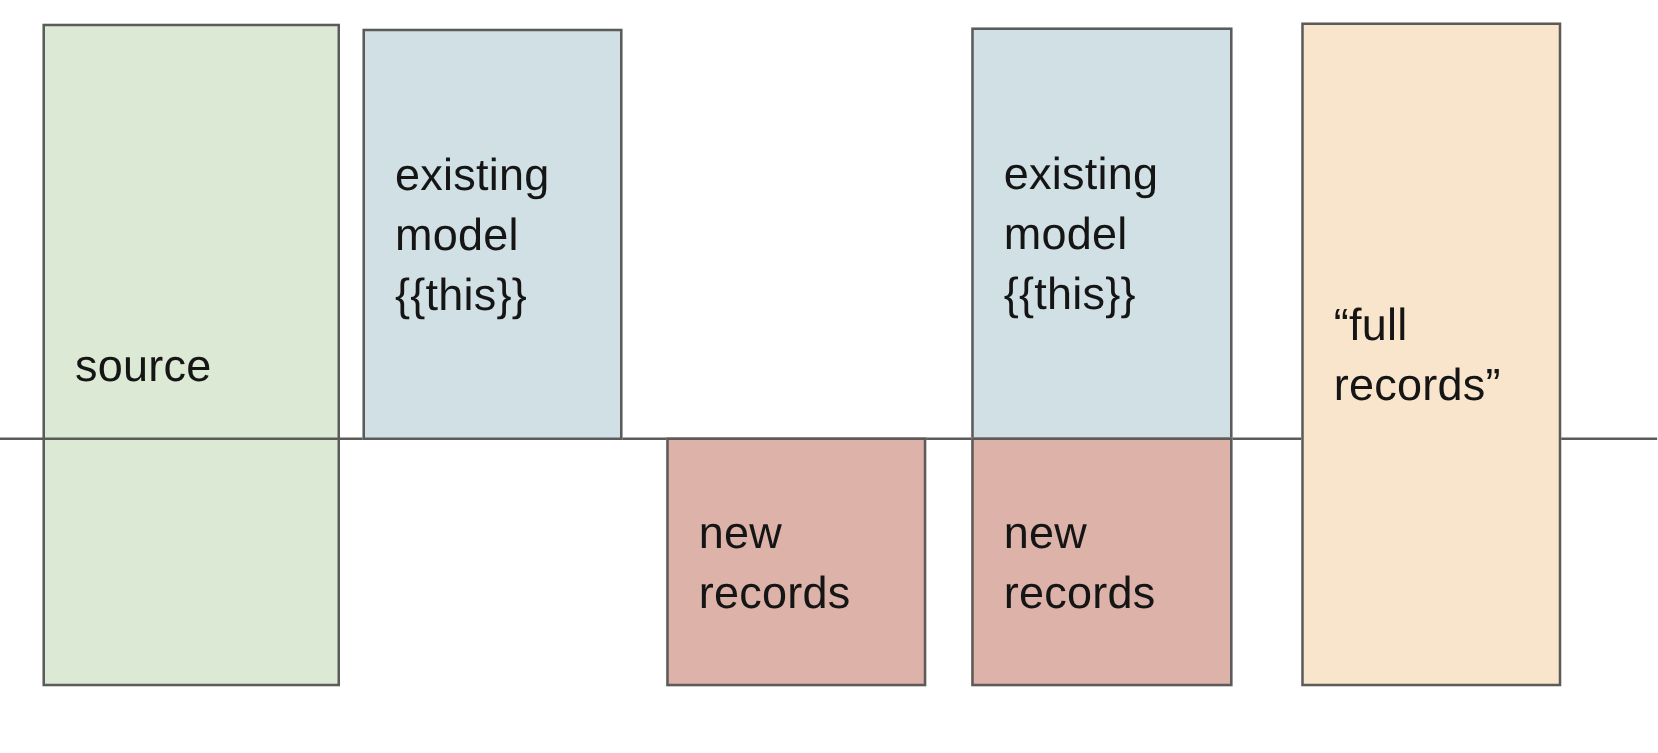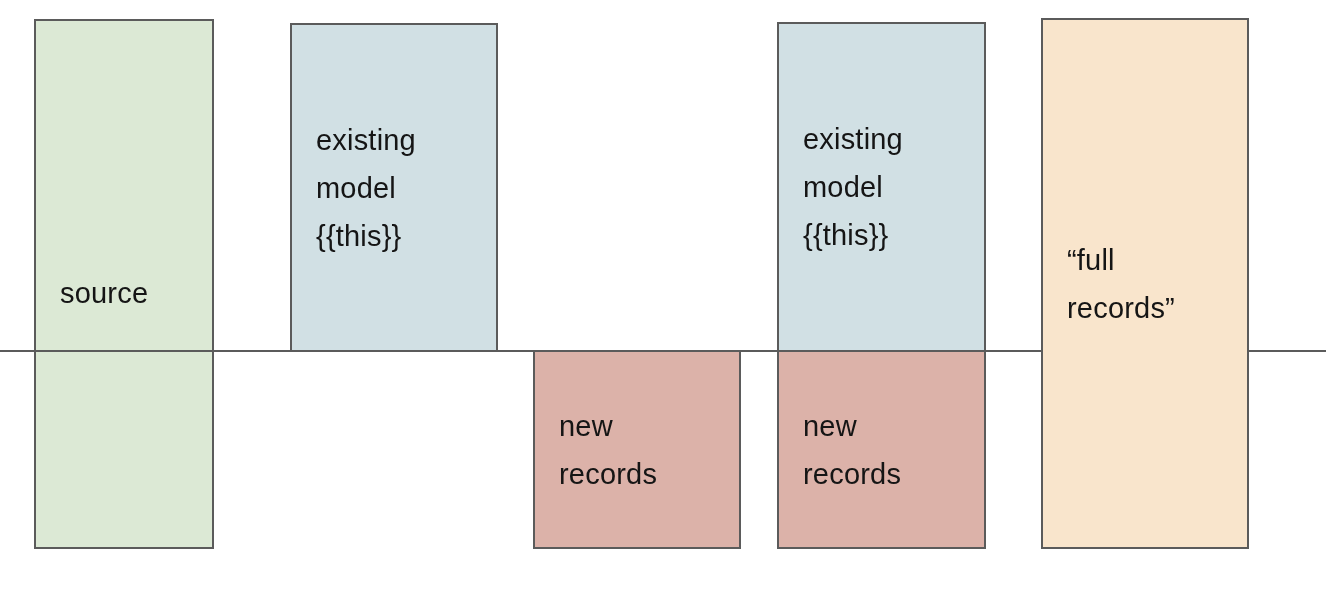--- a/index.html
+++ b/index.html
@@ -27,28 +27,28 @@
   .box {
     position: absolute;
     border: 2px solid #5b5b5b;
     box-sizing: border-box;
     display: flex;
     align-items: center;
   }
   .box-label {
     padding-left: 24px;
     padding-right: 8px;
-    font-size: 29px;
+    font-size: 36px;
     line-height: 48px;
     color: #151515;
     white-space: pre-line;
     letter-spacing: 0.2px;
   }
   
-  #box-source          { left: 34px;   top: 19px;  width: 180px; height: 530px; z-index: 0; }
+  #box-source          { left: 34px;   top: 19px;  width: 238px; height: 530px; z-index: 0; }
   #box-existing-left   { left: 290px;  top: 23px;  width: 208px; height: 329px; z-index: 2; }
   #box-new-left        { left: 533px;  top: 350px; width: 208px; height: 199px; z-index: 2; }
   #box-existing-right  { left: 777px;  top: 22px;  width: 209px; height: 330px; z-index: 2; }
   #box-new-right       { left: 777px;  top: 350px; width: 209px; height: 199px; z-index: 2; }
   #box-full-refresh    { left: 1041px; top: 18px;  width: 208px; height: 531px; z-index: 2; }
   
   #box-source .box-label { padding-top: 18px; }
 </style>
 </head>
 <body>

